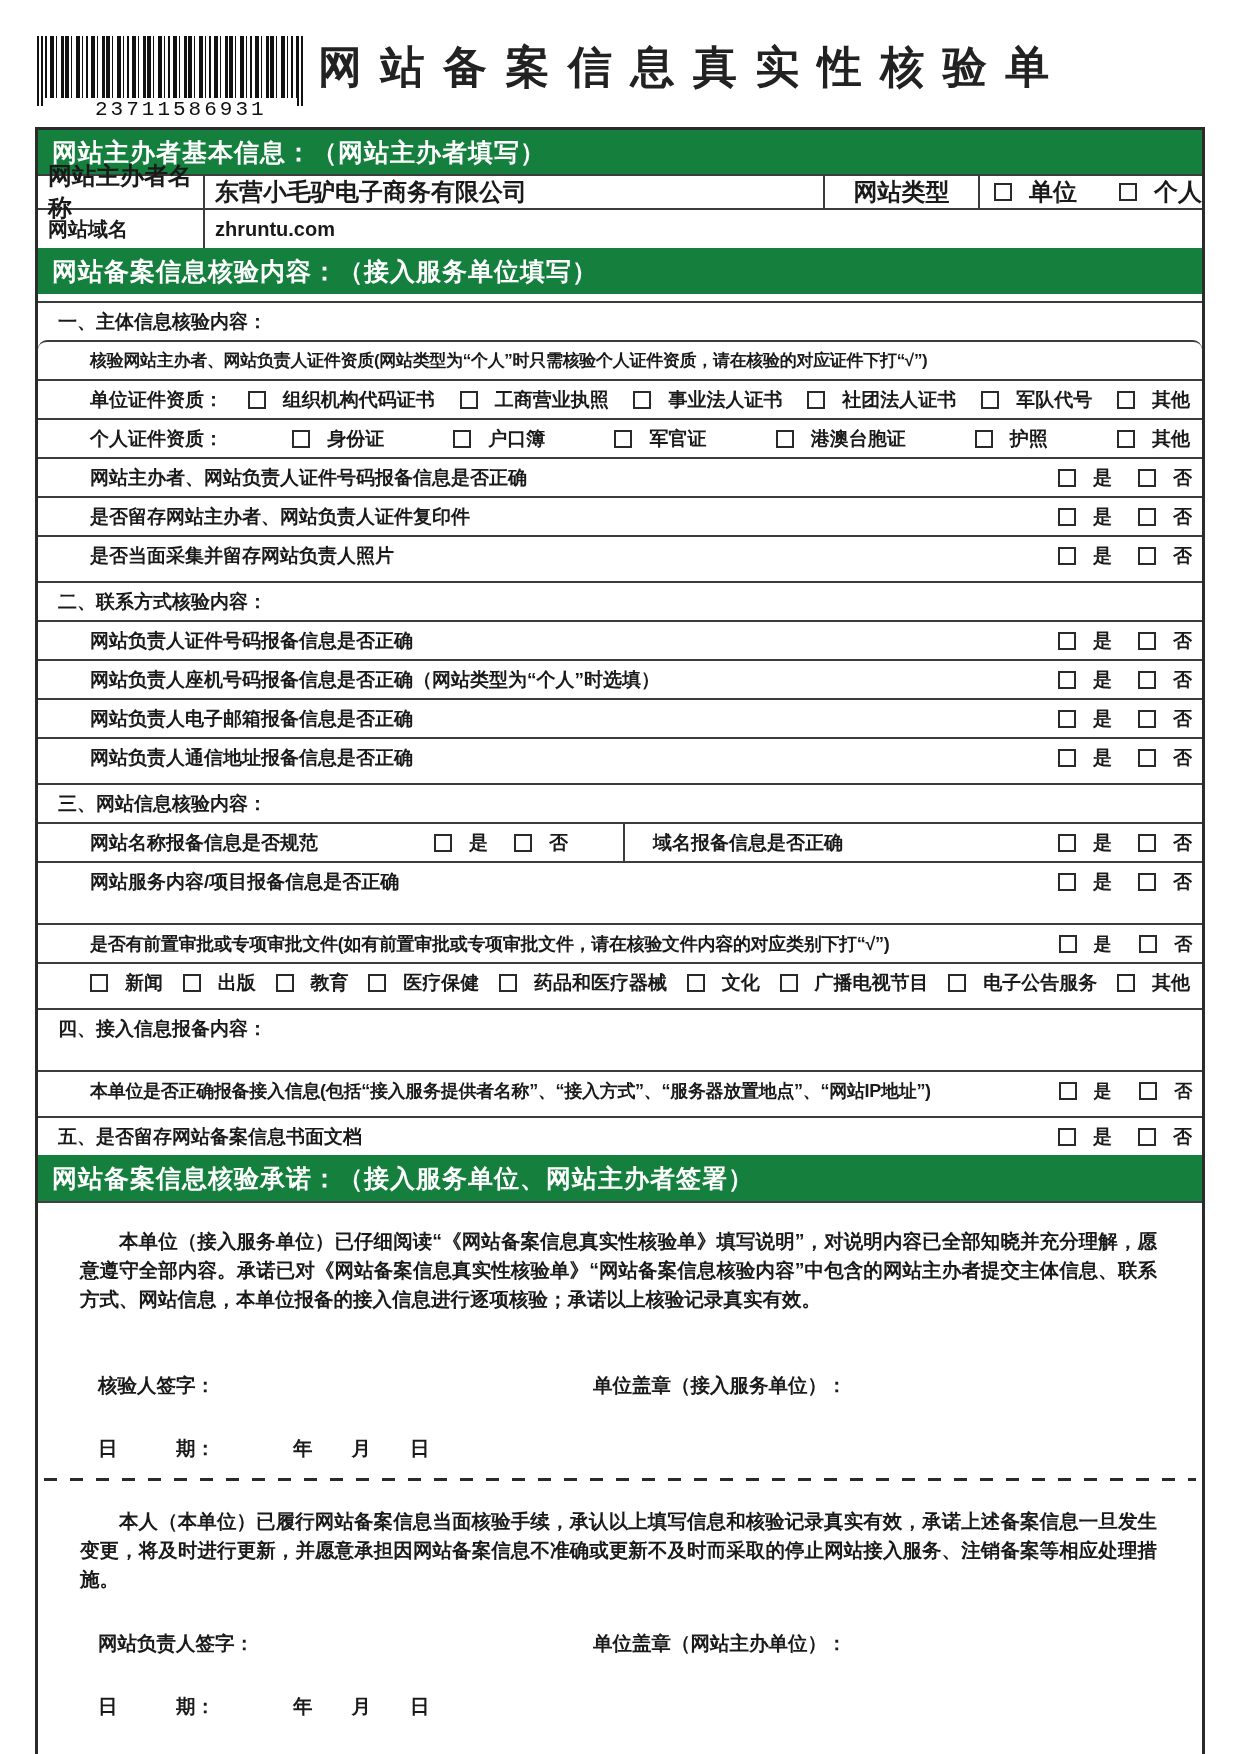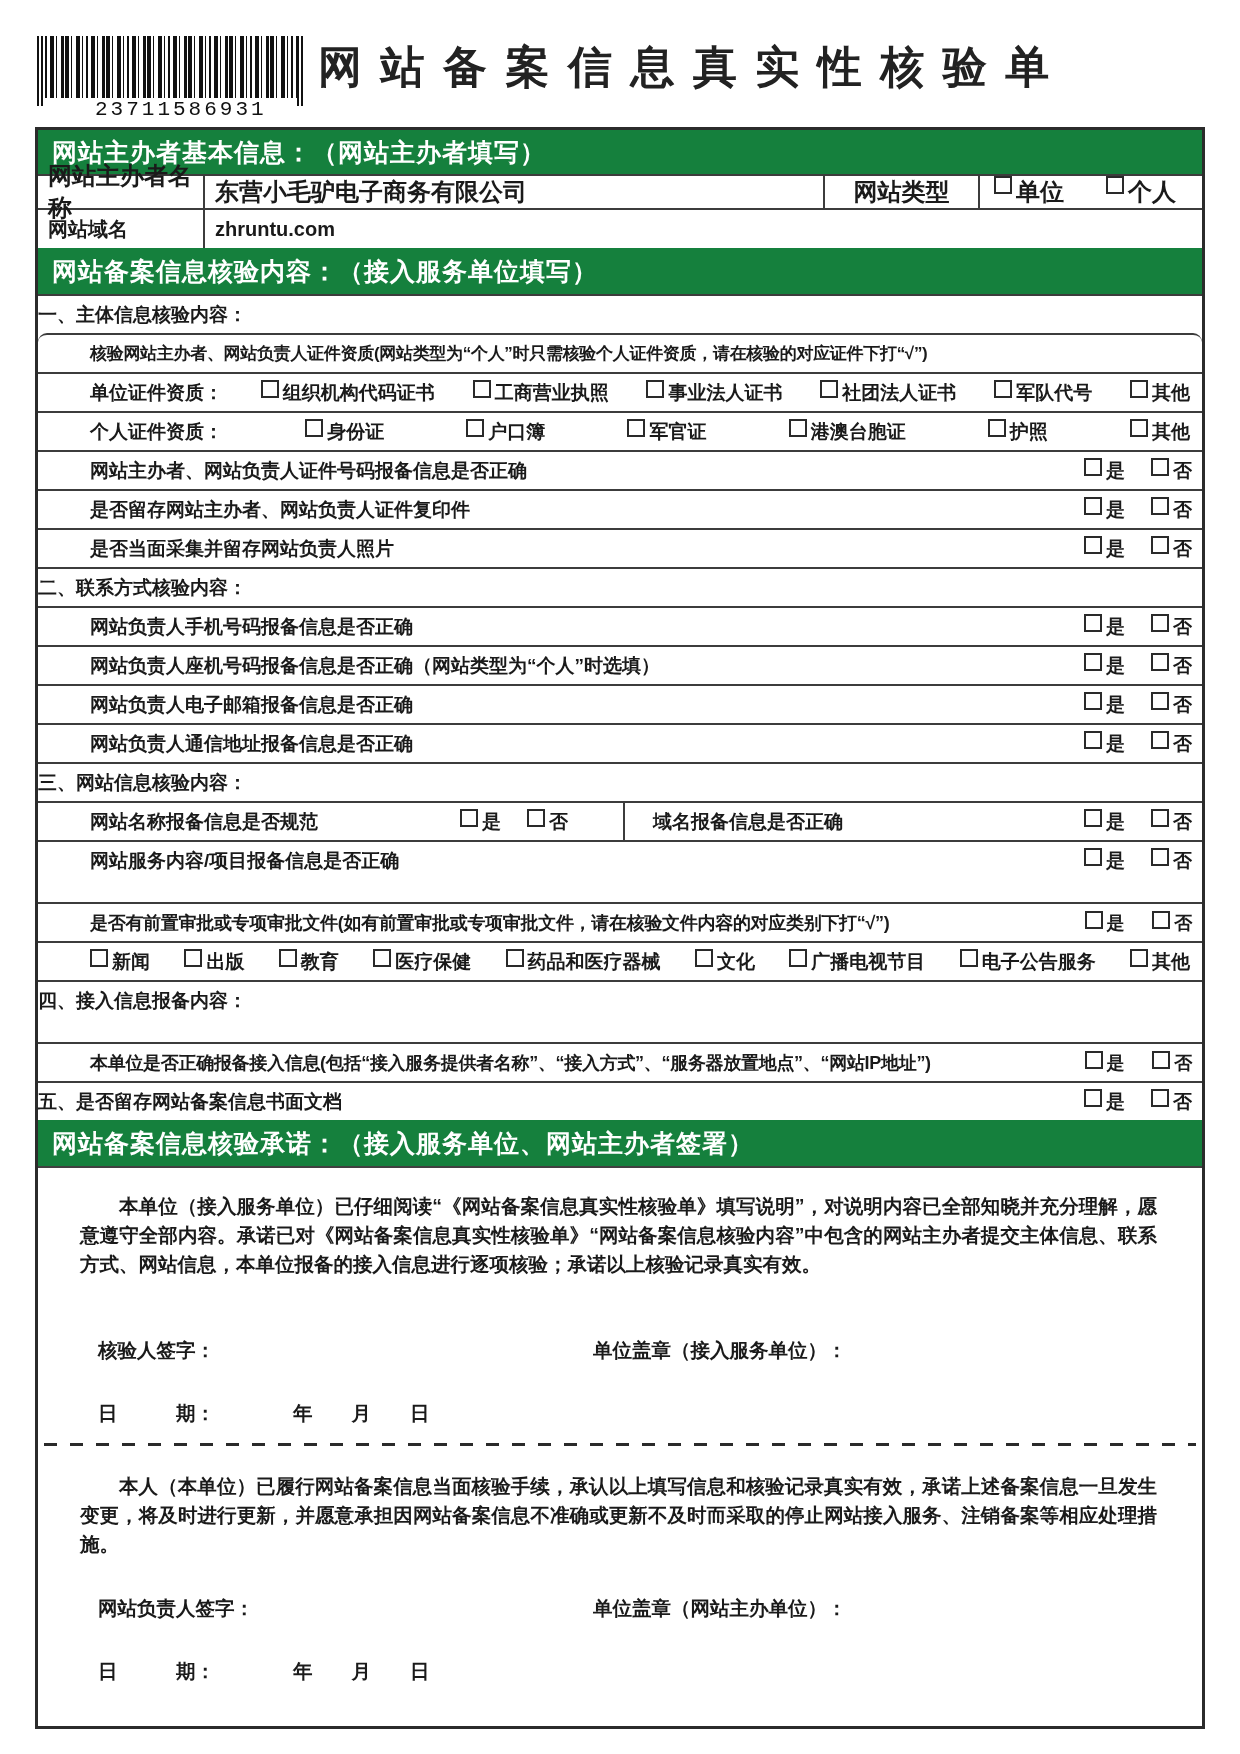--- a/index.html
+++ b/index.html
@@ -33,28 +33,28 @@
   .info{height:34px;font-size:24px;}
   .info2{height:40px;font-size:20px;}
   .cell{display:flex;align-items:center;height:100%;box-sizing:border-box;}
   .vline{border-left:2px solid #3c3c3c;}
   .c-label{width:165px;padding-left:10px;}
   .c-value{width:620px;padding-left:10px;}
   .c-type{width:155px;justify-content:center;}
   .c-cbs{flex:1;padding-left:14px;gap:42px;}
   .c-domain{flex:1;padding-left:10px;}
 
-  .sec{}
+  .sec{padding-left:20px;margin-top:7px;}
   .item{padding-left:52px;}
   .small{font-size:17px;letter-spacing:-0.3px;border-radius:9px;}
   .small2{font-size:18px;letter-spacing:-0.3px;margin-top:23px;}
 
   .cb{display:inline-block;width:14px;height:14px;border:2px solid #2a2a2a;
       background:#fff;margin-right:4px;flex:none;vertical-align:-1px;}
-  .opt{display:inline-flex;align-items:flex-start;white-space:nowrap;}
+  .opt{display:inline-flex;align-items:center;white-space:nowrap;gap:13px;}
   .yn{display:inline-flex;gap:26px;margin-left:auto;padding-right:10px;}
   .yn-tight{display:inline-flex;gap:28px;margin-left:auto;padding-right:10px;}
 
   .spread{justify-content:space-between;padding-right:12px;}
   .certlab{white-space:nowrap;}
 
   .half-l{width:585px;padding-left:52px;}
   .half-l .yn{padding-right:55px;}
   .half-r{flex:1;padding-left:28px;}
 
@@ -203,21 +203,21 @@
             </span>
           <span class="opt">
               <i class="cb"></i>
               <span>否</span>
             </span>
         </span>
       </div>
 
       <div class="row sec">二、联系方式核验内容：</div>
       <div class="row item">
-        <span>网站负责人手机号码报备信息是否正确</span>
+        <span>网站负责人证件号码报备信息是否正确</span>
         <span class="yn">
           <span class="opt">
               <i class="cb"></i>
               <span>是</span>
             </span>
           <span class="opt">
               <i class="cb"></i>
               <span>否</span>
             </span>
         </span>

